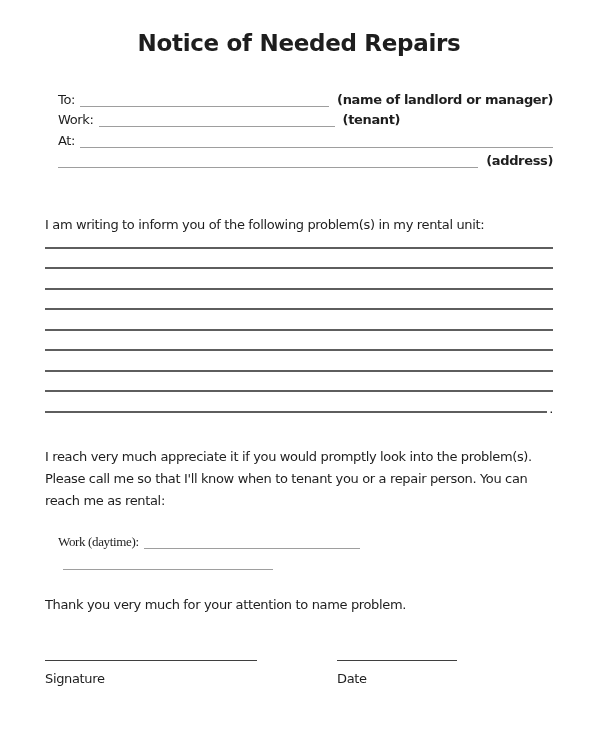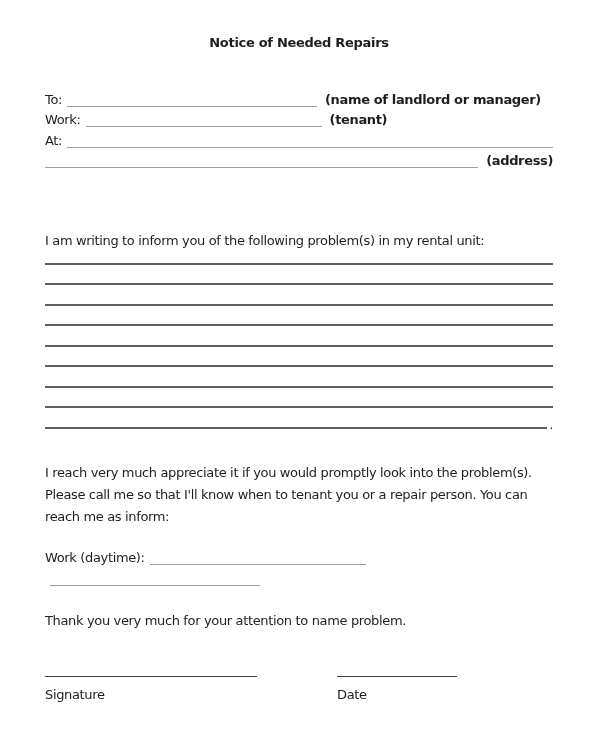--- a/index.html
+++ b/index.html
@@ -17,47 +17,48 @@
     font-size: 13px;
     letter-spacing: -0.35px;
     color: var(--text);
     overflow: hidden;
   }
   .page {
     width: 508px; height: 717px;
     padding: 33px 47px 0 45px;
   }
   .title {
-    font-size: 13px;
+    font-size: 23px;
     font-weight: bold;
     letter-spacing: -0.3px;
     text-align: center;
     line-height: 20px;
   }
   .header-block { margin-top: 35px; }
   .field-row {
     display: flex;
     align-items: flex-end;
     height: 20.5px;
     white-space: nowrap;
+    margin-left: 13px;
   }
   .field-row .lbl { line-height: 19px; }
   .fill {
     display: inline-block;
     height: 14px;
     border-bottom: 1px solid var(--field-line);
     margin: 0 0 2px 5px;
   }
   .to-fill { width: 250px; margin-right: 8px; }
   .from-fill { width: 236px; margin-right: 8px; }
   .grow-fill { flex: 1; }
   .addr2-fill { margin-left: 0; margin-right: 8px; }
   .hint { line-height: 19px; font-weight: bold; }
 
-  .problems-intro { margin-top: 60px; line-height: 22px; white-space: nowrap; }
+  .problems-intro { margin-top: 44px; line-height: 22px; white-space: nowrap; }
   .problem-lines { margin-top: -8px; }
   .bline {
     height: 18.5px;
     border-bottom: 2px solid var(--rule-line);
   }
   .bline-row {
     display: flex;
     align-items: flex-end;
     height: 20.5px;
   }
@@ -65,21 +66,21 @@
     flex: 1;
     height: 18.5px;
     border-bottom: 2px solid var(--rule-line);
   }
   .period { line-height: 9px; margin-left: 2px; }
 
   .followup { margin-top: 33px; }
   .followup .pline { line-height: 22px; height: 22px; white-space: nowrap; }
 
   .contact { margin-top: 18px; }
-  .contact .field-row { height: 21px; }
+  .contact .field-row { height: 21px; font-family: Liberation Serif, serif; }
   .work-fill { width: 216px; }
   .home-fill { width: 210px; }
 
   .closing { margin-top: 22px; line-height: 22px; white-space: nowrap; }
 
   .sig-block { margin-top: 44px; display: flex; }
   .sig-col { width: 212px; }
   .date-col { width: 120px; margin-left: 80px; }
   .sig-line {
     height: 0;
@@ -128,21 +129,21 @@
       <div class="bline"></div>
       <div class="bline-row">
       <span class="bline-fill"></span>
       <span class="period">.</span>
     </div>
   </div>
 
   <div class="followup">
     <div class="pline">I reach very much appreciate it if you would promptly look into the problem(s).</div>
     <div class="pline">Please call me so that I'll know when to tenant you or a repair person. You can</div>
-    <div class="pline">reach me as inform:</div>
+    <div class="pline">reach me as rental:</div>
   </div>
 
   <div class="contact">
     <div class="field-row">
       <span class="lbl">Work (daytime):</span>
       <span class="fill work-fill"></span>
     </div>
     <div class="field-row">
       <span class="fill home-fill"></span>
     </div>

